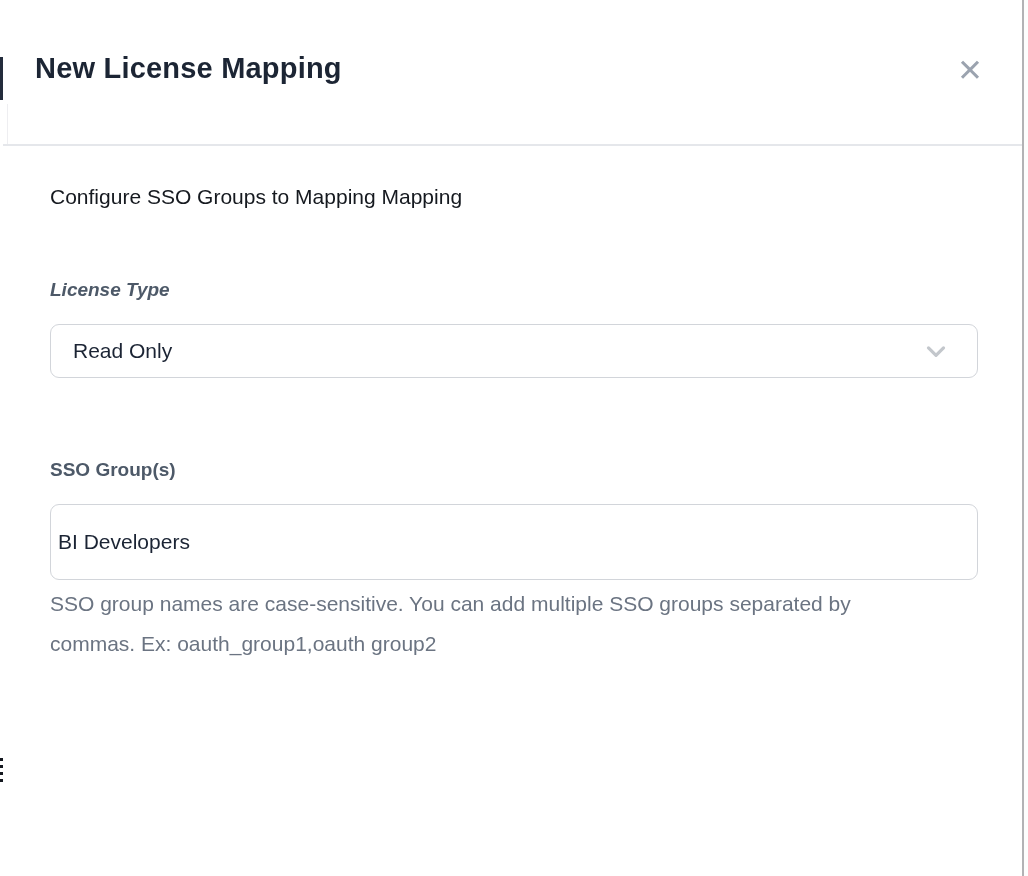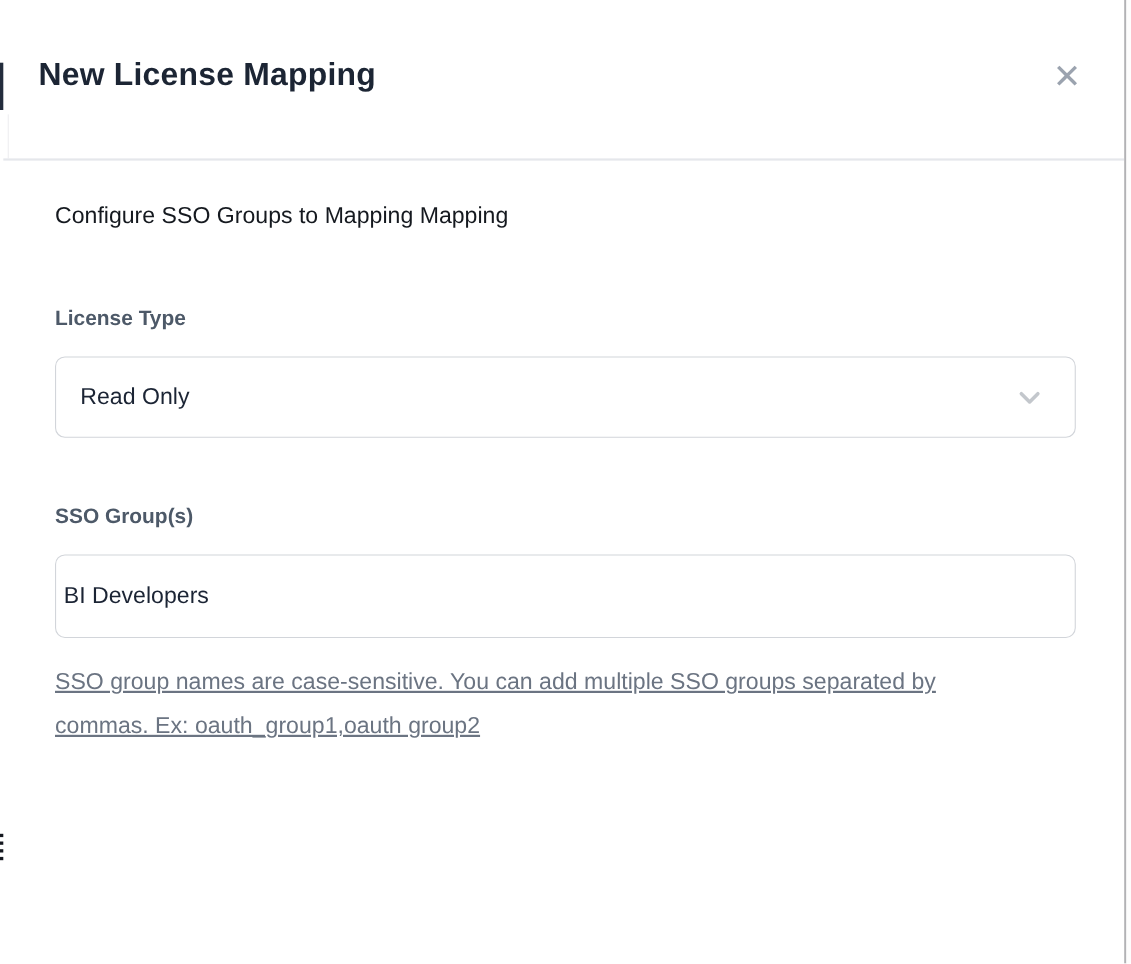--- a/index.html
+++ b/index.html
@@ -63,26 +63,26 @@
     font-size: 21px;
     color: #15191f;
   }
   .field-label {
     position: absolute;
     left: 50px;
     font-size: 19px;
     font-weight: 700;
     color: #4d5968;
   }
-  .label-license { top: 279px; }
+  .label-license { top: 279px; font-style: italic; }
   .label-sso { top: 459px; }
   .select-box {
     position: absolute;
     left: 50px; top: 324px;
-    width: 928px; height: 74px;
+    width: 928px; height: 54px;
     background: #ffffff;
     border: 1px solid #d2d5da;
     border-radius: 9px;
     display: flex;
     align-items: center;
     justify-content: space-between;
     padding: 0 26px 0 22px;
     cursor: pointer;
   }
   .select-value {
@@ -101,26 +101,25 @@
     border: 1px solid #d2d5da;
     border-radius: 9px;
     padding: 0 7px;
     font-size: 21px;
     color: #1b2434;
     font-family: "Liberation Sans", "DejaVu Sans", sans-serif;
     outline: none;
   }
   .help-text {
     position: absolute;
-    left: 50px; top: 600px;
+    left: 50px; top: 584px;
     width: 850px;
     font-size: 21px;
     line-height: 40px;
     color: #6b7482;
-    text-decoration: underline;
   }
   
   .right-page-edge {
     position: absolute;
     left: 1022px; top: 0;
     width: 2px; height: 876px;
     background: #b2b2b5;
   }
   .right-page-gutter {
     position: absolute;

